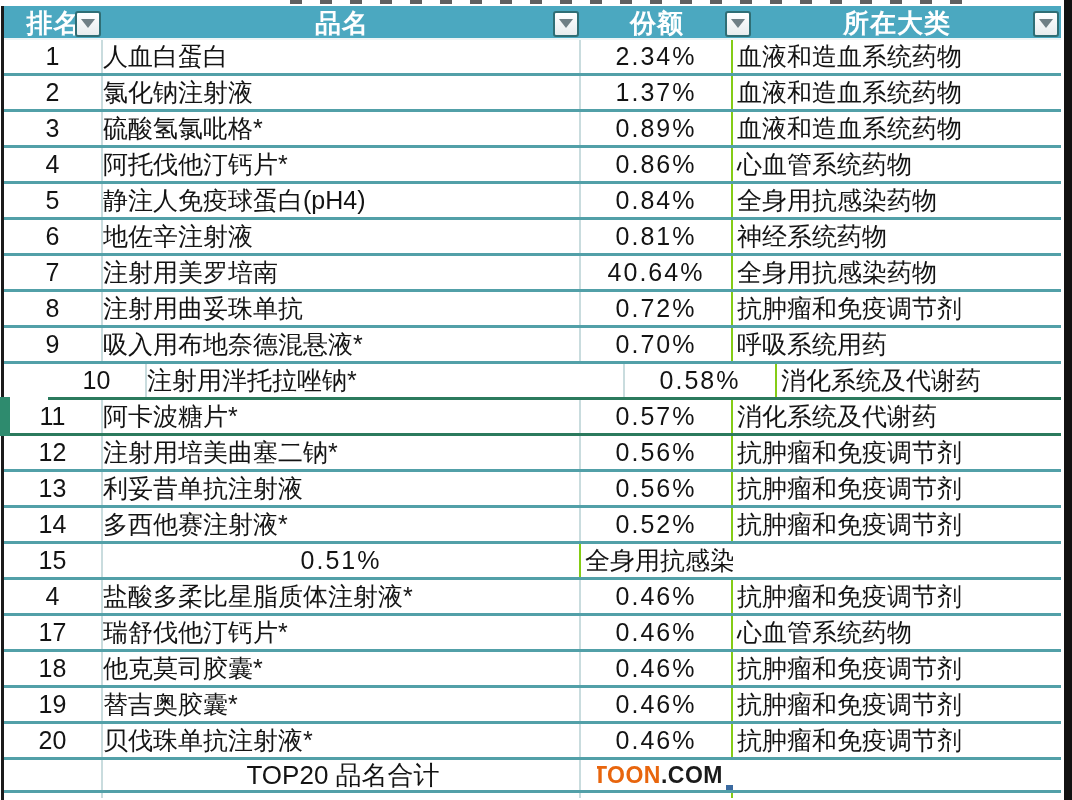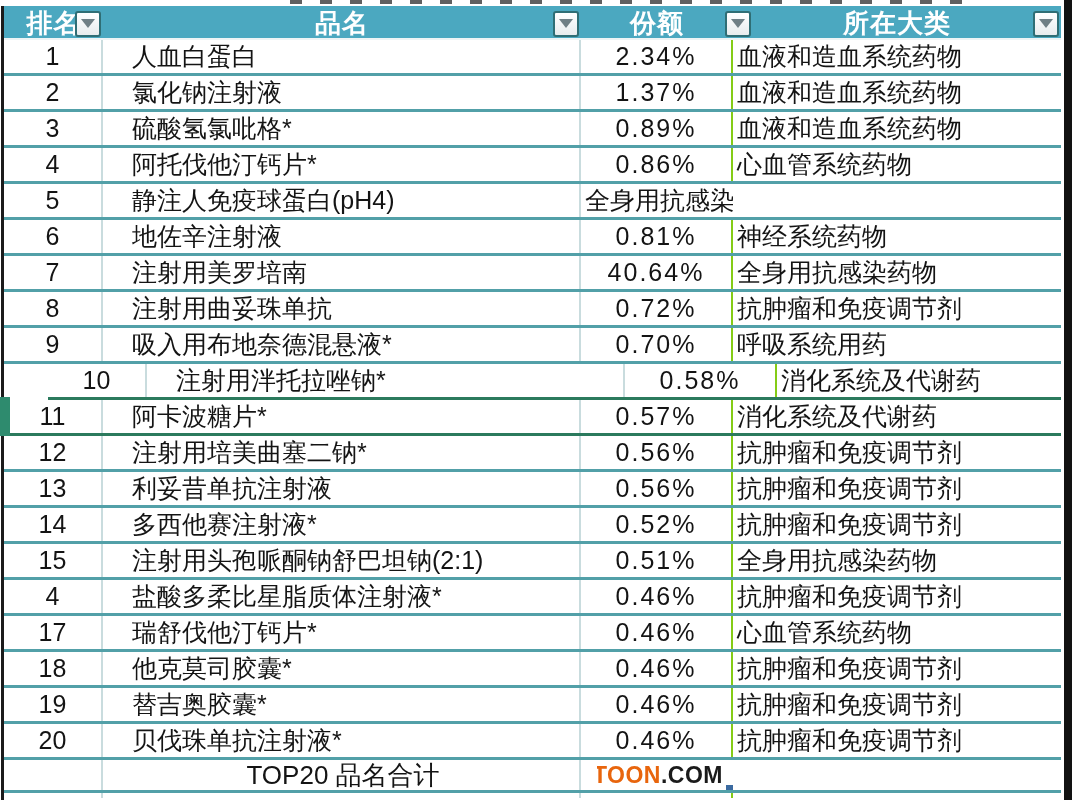--- a/index.html
+++ b/index.html
@@ -27,21 +27,21 @@
       background:linear-gradient(#ffffff,#e7ecee);box-sizing:border-box;
       display:flex;align-items:center;justify-content:center;cursor:pointer;}
   .filter-btn.overhang{right:-18px;z-index:3;}
   .tri{width:0;height:0;border-left:7px solid transparent;border-right:7px solid transparent;
       border-top:9px solid #6f7f85;}
 
   .trow{height:36px;background:#ffffff;border-bottom:3px solid #52A0A8;position:relative;}
   .td{display:flex;align-items:center;font-size:25px;color:#141414;box-sizing:border-box;
       overflow:hidden;white-space:nowrap;}
   .td.c-rank{justify-content:center;border-right:2px solid #c9dcde;}
-  .td.c-name{padding-left:29px;border-right:2px solid #c9dcde;}
+  .td.c-name{padding-left:0;border-right:2px solid #c9dcde;}
   .td.c-share{justify-content:center;letter-spacing:2px;border-right:2px solid #84cc16;}
   .td.c-cat{padding-left:4px;}
 
   
   .trow.selected{border-bottom-color:#2B7A5D;}
   .trow.above-selected{border-bottom-color:#2B7A5D;margin-left:44px;}
   .trow.selected::before{content:'';position:absolute;left:-4px;top:-3px;width:10px;height:39px;
       background:#2E8B6E;z-index:2;}
 
   
@@ -116,20 +116,21 @@
   </div>
         <div class="trow">
     <div class="td c-rank">4</div>
     <div class="td c-name">阿托伐他汀钙片*</div>
     <div class="td c-share">0.86%</div>
     <div class="td c-cat">心血管系统药物</div>
   </div>
         <div class="trow">
     <div class="td c-rank">5</div>
     <div class="td c-name">静注人免疫球蛋白(pH4)</div>
+    <div class="td c-share">0.84%</div>
     <div class="td c-cat">全身用抗感染药物</div>
   </div>
         <div class="trow">
     <div class="td c-rank">6</div>
     <div class="td c-name">地佐辛注射液</div>
     <div class="td c-share">0.81%</div>
     <div class="td c-cat">神经系统药物</div>
   </div>
         <div class="trow">
     <div class="td c-rank">7</div>
@@ -174,21 +175,20 @@
     <div class="td c-cat">抗肿瘤和免疫调节剂</div>
   </div>
         <div class="trow">
     <div class="td c-rank">14</div>
     <div class="td c-name">多西他赛注射液*</div>
     <div class="td c-share">0.52%</div>
     <div class="td c-cat">抗肿瘤和免疫调节剂</div>
   </div>
         <div class="trow">
     <div class="td c-rank">15</div>
-    <div class="td c-name">注射用头孢哌酮钠舒巴坦钠(2:1)</div>
     <div class="td c-share">0.51%</div>
     <div class="td c-cat">全身用抗感染药物</div>
   </div>
         <div class="trow">
     <div class="td c-rank">4</div>
     <div class="td c-name">盐酸多柔比星脂质体注射液*</div>
     <div class="td c-share">0.46%</div>
     <div class="td c-cat">抗肿瘤和免疫调节剂</div>
   </div>
         <div class="trow">

